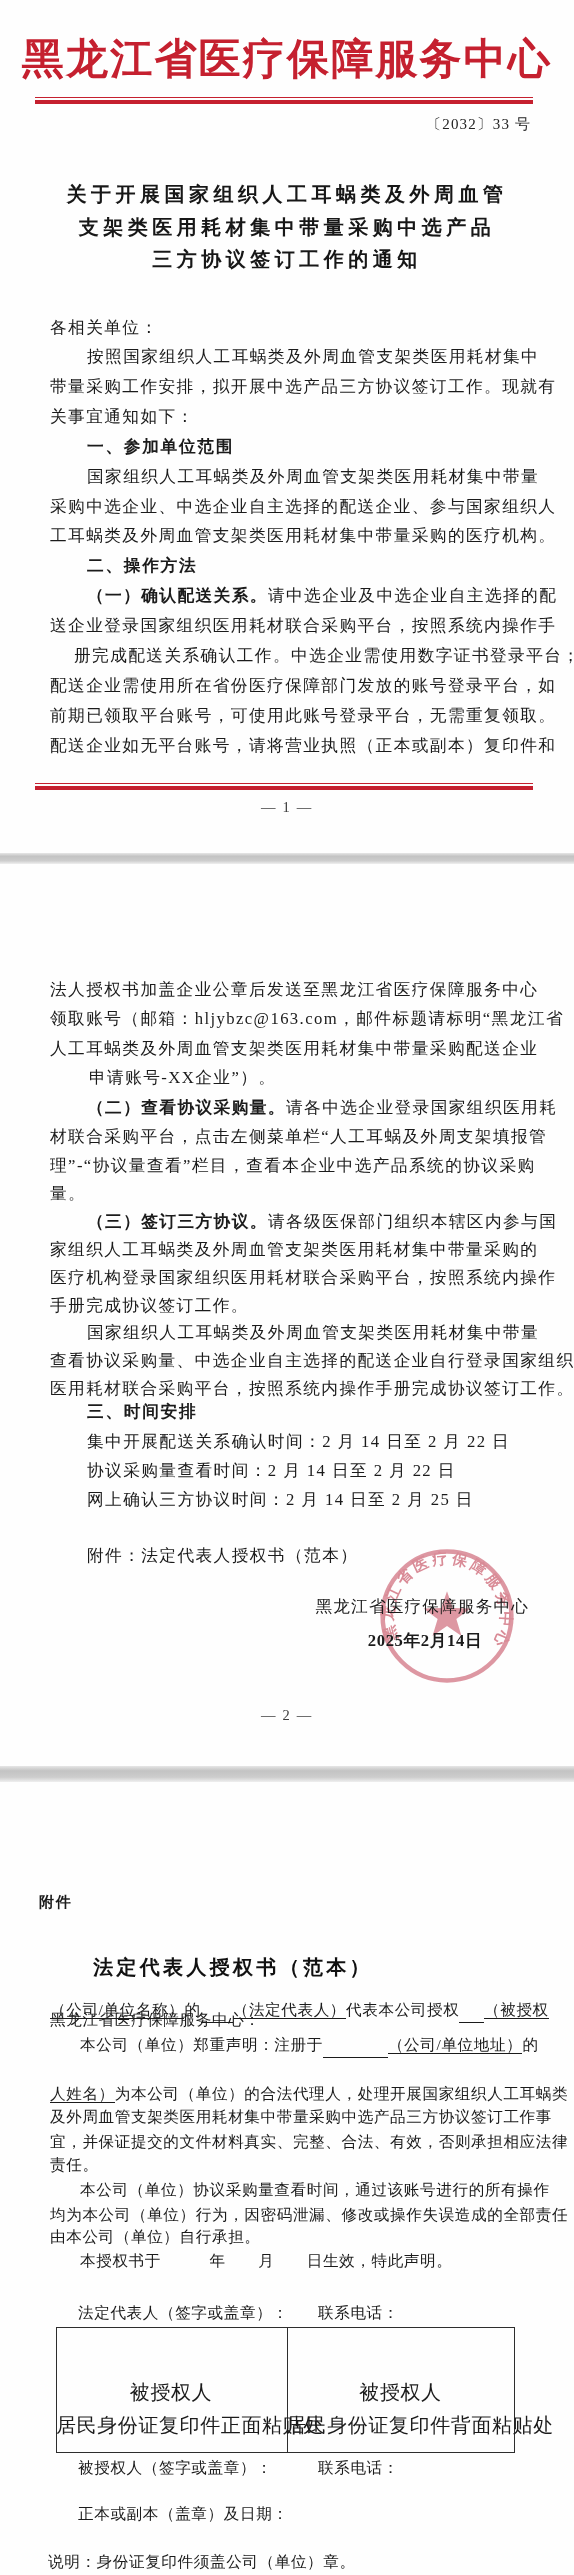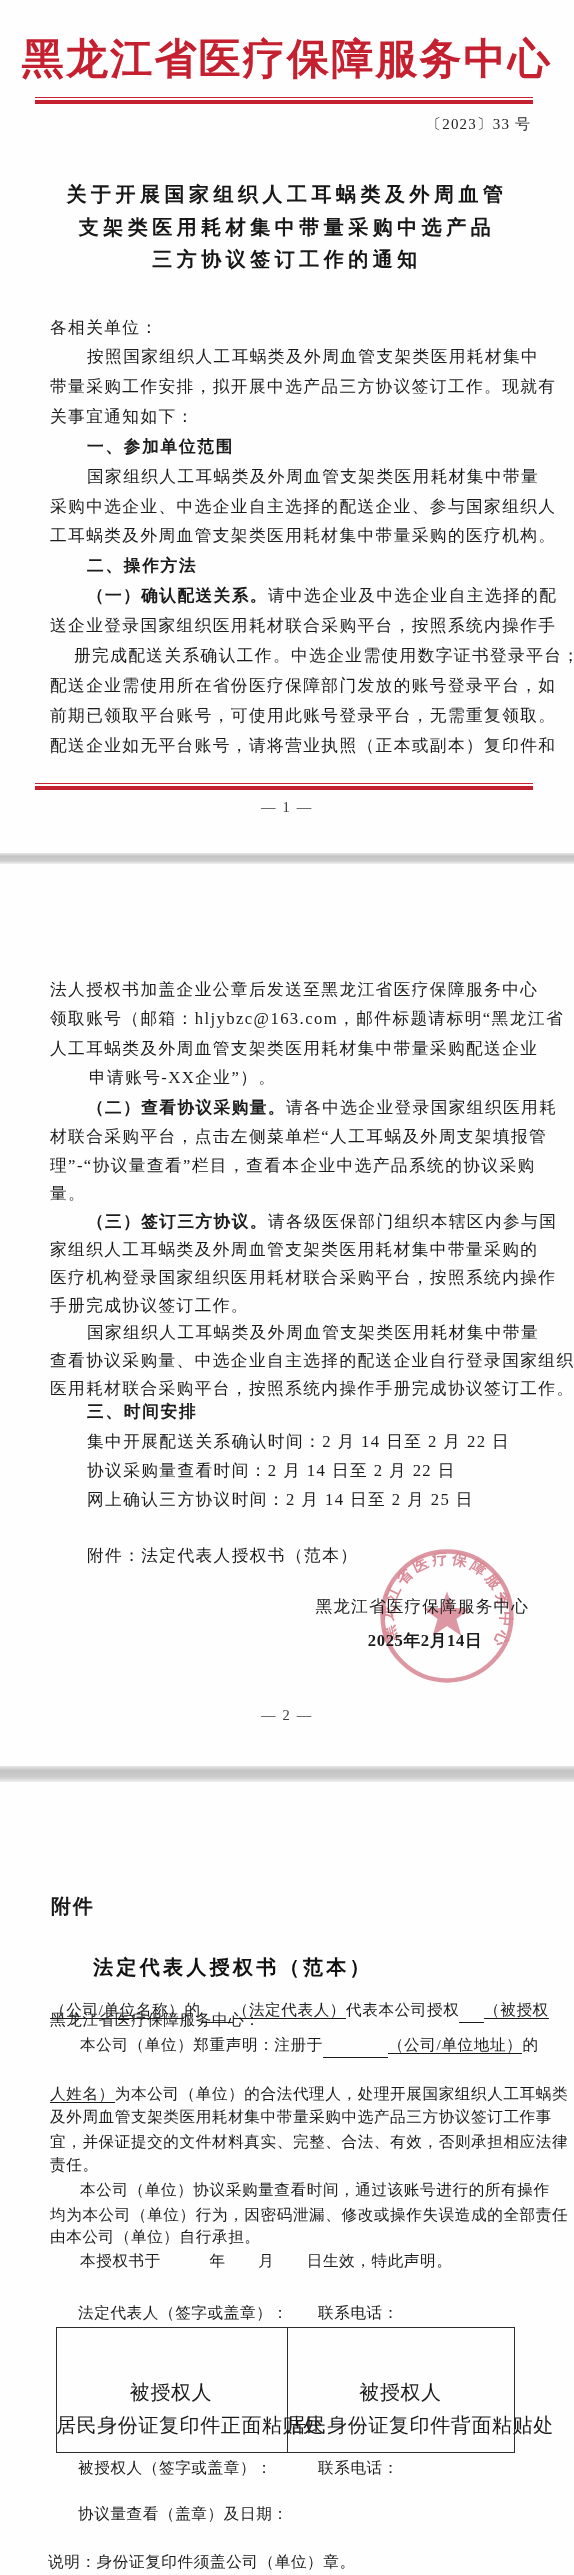--- a/index.html
+++ b/index.html
@@ -17,40 +17,40 @@
   .bl{position:absolute;left:50px;font-size:16.7px;line-height:30px;letter-spacing:1.4px;white-space:nowrap;color:#1b1b1b;}
   .ind{left:87px;}
   .hd{font-weight:bold;font-family:"Liberation Sans","DejaVu Sans",sans-serif;letter-spacing:1.7px;}
   .bh{font-weight:bold;}
   .pnum{position:absolute;left:0;width:574px;text-align:center;font-size:14.5px;letter-spacing:1.7px;color:#3a3a3a;white-space:nowrap;}
   .gap{position:absolute;left:0;width:574px;background:linear-gradient(180deg,#e6e6e6 0%,#c3c3c3 30%,#cdcdcd 70%,#efefef 100%);}
   .sig{position:absolute;right:45px;font-size:16.7px;letter-spacing:1.1px;white-space:nowrap;}
   .date-blk{position:absolute;right:45px;width:208px;text-align:center;font-size:16.7px;letter-spacing:0.6px;white-space:nowrap;font-weight:bold;}
   .seal{position:absolute;left:377px;top:1546px;width:140px;height:140px;opacity:.78;}
   
-  .att{position:absolute;left:51px;font-size:20px;font-weight:bold;font-family:"Liberation Sans","DejaVu Sans",sans-serif;letter-spacing:1.7px;white-space:nowrap;}
+  .att{position:absolute;left:39px;font-size:15px;font-weight:bold;font-family:"Liberation Sans","DejaVu Sans",sans-serif;letter-spacing:1.7px;white-space:nowrap;}
   .p3t{position:absolute;left:0;width:466px;text-align:center;font-size:20px;font-weight:bold;letter-spacing:3.3px;white-space:nowrap;color:#111;}
   .p3{position:absolute;left:50px;font-size:15.6px;line-height:24.6px;letter-spacing:0.6px;white-space:nowrap;color:#1b1b1b;}
   .p3.ind3{left:80px;}
   .u{border-bottom:1.1px solid #1b1b1b;}
   .blank{display:inline-block;border-bottom:1.1px solid #1b1b1b;height:16.7px;vertical-align:bottom;}
   .tbl{position:absolute;left:56px;top:2327px;width:459px;height:126px;border:1.1px solid #2d2d2d;box-sizing:border-box;}
   .tbl-div{position:absolute;left:230px;top:0;width:1.1px;height:100%;background:#2d2d2d;}
   .cell-txt{position:absolute;font-size:20px;letter-spacing:0.6px;text-align:center;white-space:nowrap;color:#1b1b1b;}
   .frm{position:absolute;font-size:15.6px;letter-spacing:0.6px;white-space:nowrap;color:#1b1b1b;}
 </style>
 </head>
 <body>
 
 <div class="doc">
 
   <div class="red-head">黑龙江省医疗保障服务中心</div>
   <div class="rule" style="top:97px;height:1.1px;"></div>
   <div class="rule" style="top:100px;height:3.9px;"></div>
-  <div class="doc-num">〔2023〕33 号</div>
+  <div class="doc-num">〔2032〕33 号</div>
 
   <div class="title-line" style="top:181px;">关于开展国家组织人工耳蜗类及外周血管</div>
   <div class="title-line" style="top:214px;">支架类医用耗材集中带量采购中选产品</div>
   <div class="title-line" style="top:246px;">三方协议签订工作的通知</div>
 
   <div class="bl" style="top:313px;">各相关单位：</div>
   <div class="bl ind" style="top:342px;">按照国家组织人工耳蜗类及外周血管支架类医用耗材集中</div>
   <div class="bl" style="top:372px;">带量采购工作安排，拟开展中选产品三方协议签订工作。现就有</div>
   <div class="bl" style="top:402px;">关事宜通知如下：</div>
   <div class="bl ind hd" style="top:432px;">一、参加单位范围</div>
@@ -135,18 +135,18 @@
     <div class="tbl-div"></div>
   </div>
   <div class="cell-txt" style="top:2379px;left:56px;width:230px;">被授权人</div>
   <div class="cell-txt" style="top:2412px;left:56px;width:230px;">居民身份证复印件正面粘贴处</div>
   <div class="cell-txt" style="top:2379px;left:286px;width:229px;">被授权人</div>
   <div class="cell-txt" style="top:2412px;left:286px;width:229px;">居民身份证复印件背面粘贴处</div>
 
   <div class="frm" style="top:2458px;left:78px;">被授权人（签字或盖章）：</div>
   <div class="frm" style="top:2458px;left:318px;">联系电话：</div>
 
-  <div class="frm" style="top:2504px;left:78px;">协议量查看（盖章）及日期：</div>
+  <div class="frm" style="top:2504px;left:78px;">正本或副本（盖章）及日期：</div>
 
   <div class="frm" style="top:2552px;left:48px;">说明：身份证复印件须盖公司（单位）章。</div>
 
 </div>
 
 
 </body></html>

